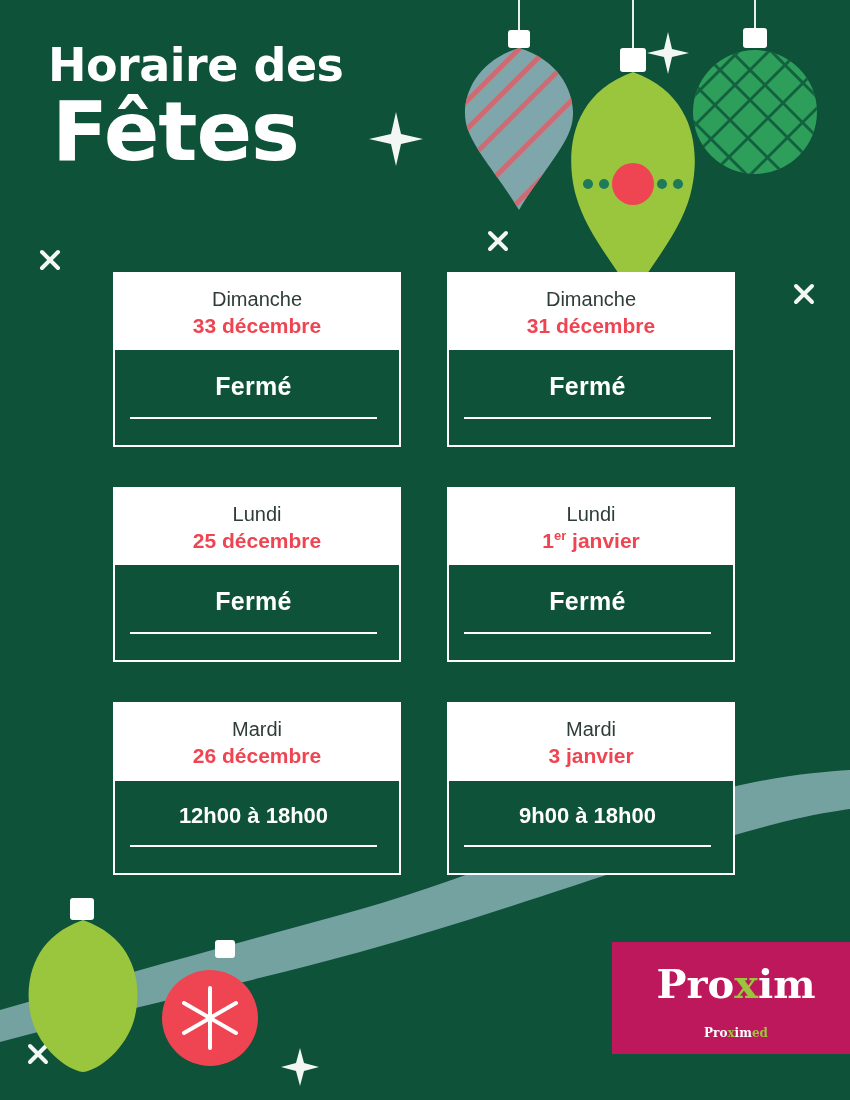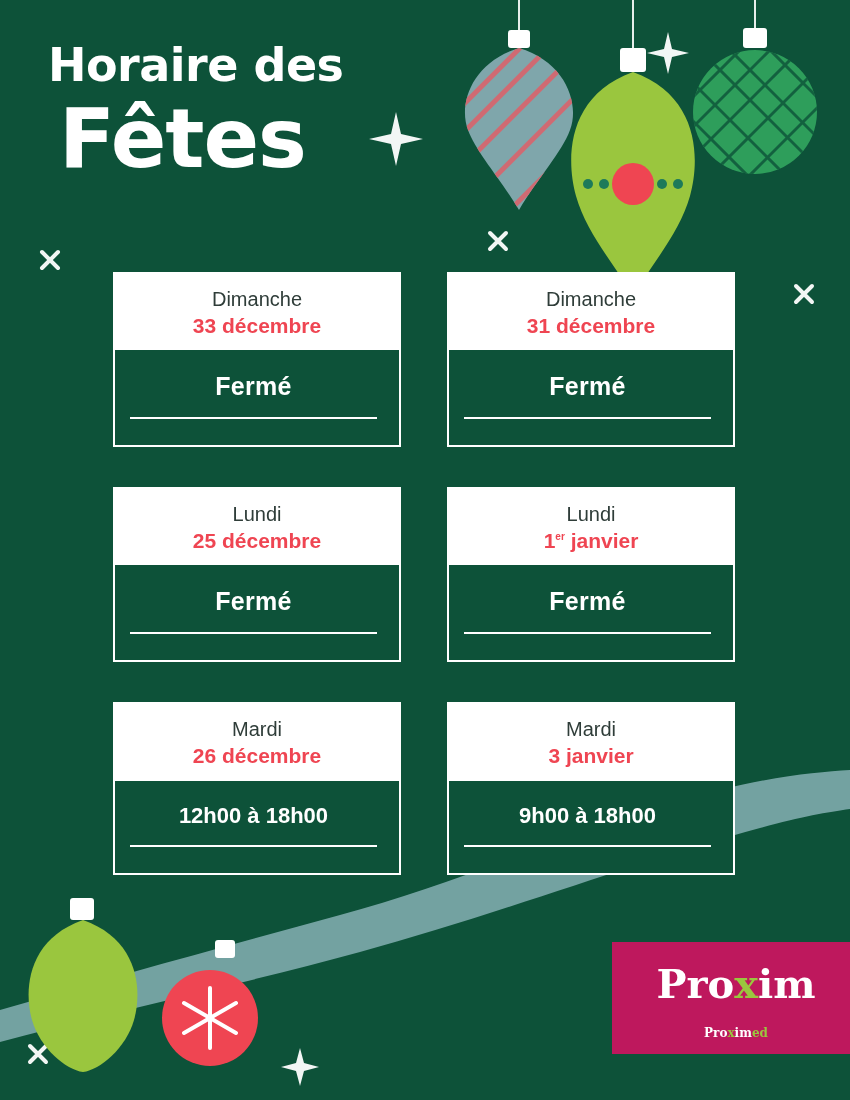--- a/index.html
+++ b/index.html
@@ -45,21 +45,21 @@
     letter-spacing: -0.5px;
     line-height: 1.0;
     margin: 0 0 2px 0;
     font-family: "DejaVu Sans", sans-serif;
   }
   .title-line2 {
     font-size: 82px;
     font-weight: bold;
     letter-spacing: -1px;
     line-height: 0.98;
-    margin: 11px;
+    margin: 4px;
     font-family: "DejaVu Sans", sans-serif;
   }
 
   
   .schedule {
     position: absolute;
     left: 113px;
     top: 272px;
     width: 625px;
     display: grid;
@@ -84,21 +84,21 @@
     line-height: 1.15;
     margin-bottom: 2px;
   }
   .day-date {
     color: #ef4552;
     font-size: 21px;
     font-weight: bold;
     line-height: 1.2;
   }
   .day-date sup {
-    font-size: 10px;
+    font-size: 13px;
     vertical-align: super;
   }
   .card-body {
     background: #0d5239;
     text-align: center;
     padding: 22px 22px 26px 15px;
   }
   .hours {
     color: #ffffff;
     font-size: 25px;

